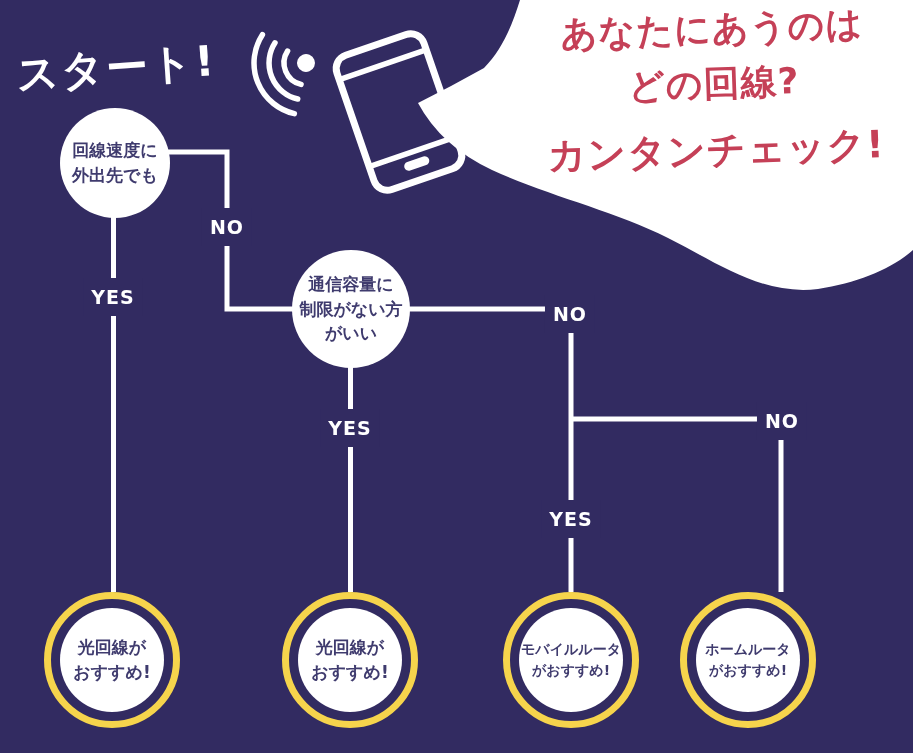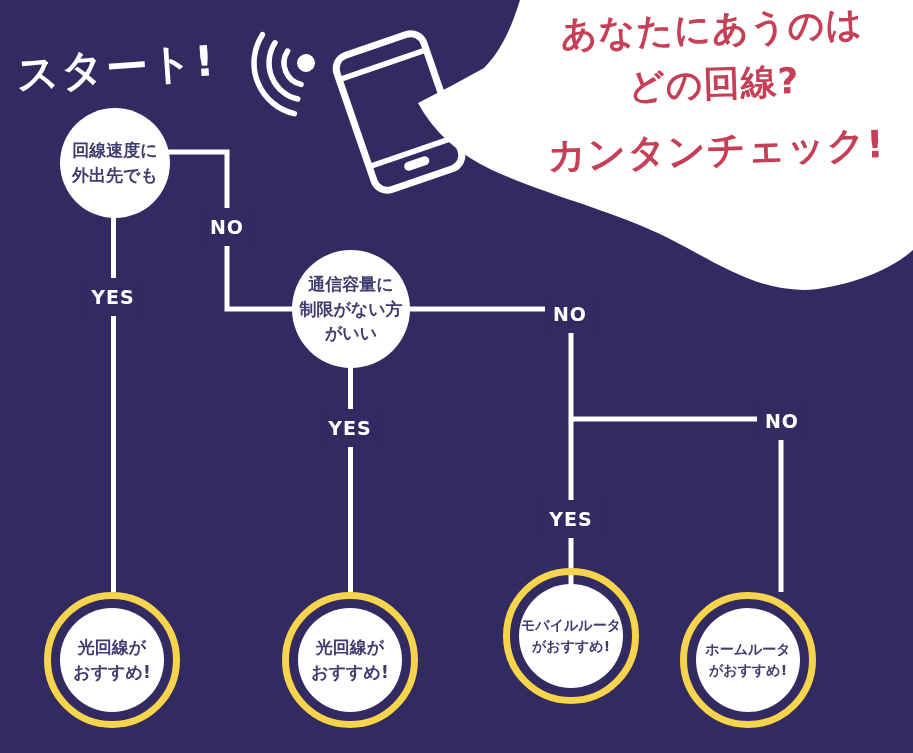--- a/index.html
+++ b/index.html
@@ -47,21 +47,21 @@
     display:flex;align-items:center;justify-content:center;
   }
   .ring .inner{
     width:104px;height:104px;border-radius:50%;background:#FFFFFF;
     display:flex;flex-direction:column;align-items:center;justify-content:center;
     text-align:center;color:#3F3B6E;font-weight:600;line-height:1.5;
   }
   .ring .inner span{display:block;white-space:nowrap;}
   .r1{left:44px;top:592px;}
   .r2{left:282px;top:592px;}
-  .r3{left:503px;top:568px;}
+  .r3{left:503px;top:592px;}
   .r4{left:680px;top:592px;}
   .ftext-lg{font-size:17px;}
   .ftext-sm{font-size:14px;}
 </style>
 </head>
 <body>
 
 <div class="stage">
 
   <svg class="art" width="913" height="753" viewBox="0 0 913 753">

